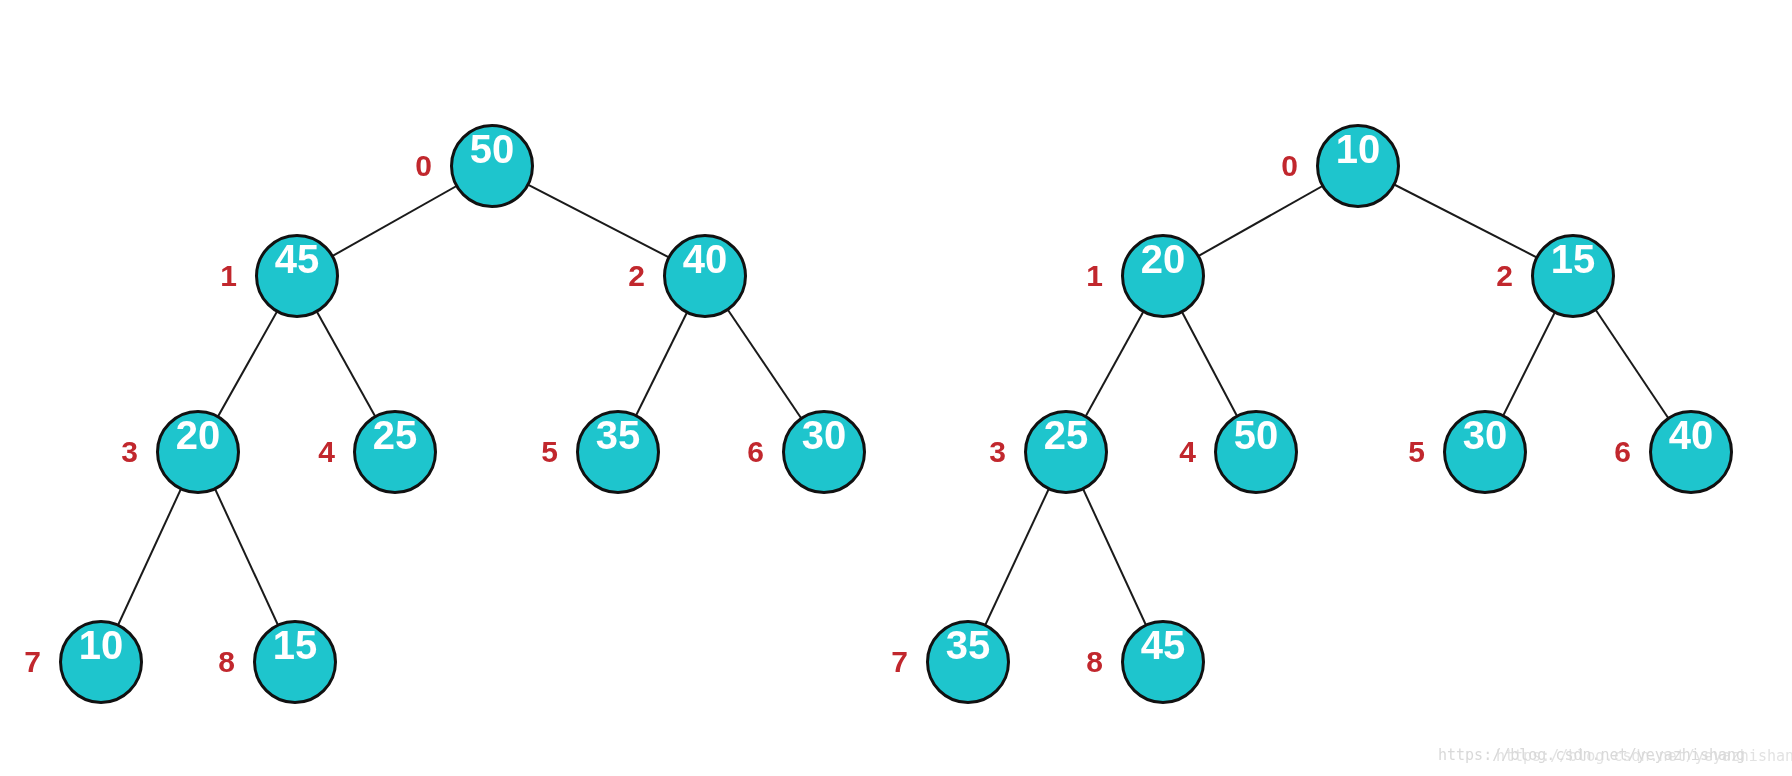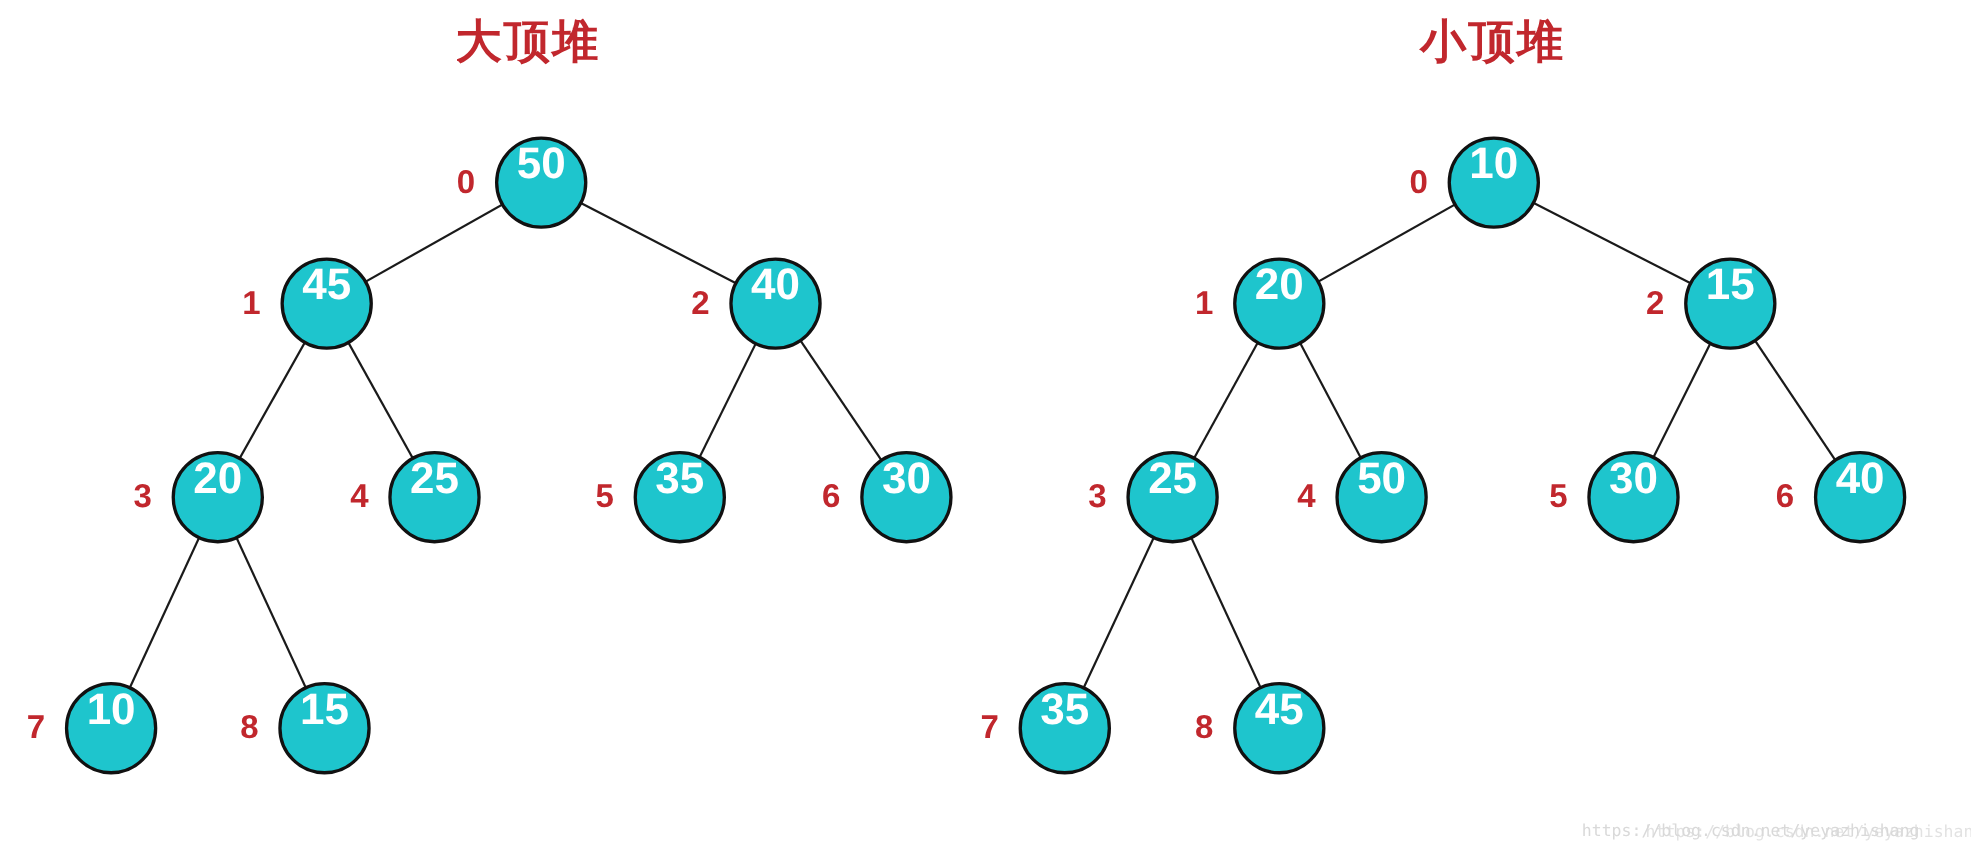--- a/index.html
+++ b/index.html
@@ -36,22 +36,20 @@
     position:absolute;left:1438px;top:744px;width:354px;height:30px;overflow:hidden;
     font-family:"DejaVu Sans Mono",monospace;font-size:15px;color:var(--wm);
   }
   .wm{position:absolute;top:2px;white-space:nowrap;}
   .wm-b{left:58px;top:3px;opacity:0.75;}
 </style>
 </head>
 <body>
 
 <div class="canvas">
-  <div class="title" id="title-0" style="left: 480px;">大顶堆</div>
-  <div class="title" id="title-1" style="left: 1357px;">小顶堆</div>
   <svg id="edges" xmlns="http://www.w3.org/2000/svg">
       <line x1="492" y1="166" x2="297" y2="276" stroke="#1a1a1a" stroke-width="2"></line>
       <line x1="492" y1="166" x2="705" y2="276" stroke="#1a1a1a" stroke-width="2"></line>
       <line x1="297" y1="276" x2="198" y2="452" stroke="#1a1a1a" stroke-width="2"></line>
       <line x1="297" y1="276" x2="395" y2="452" stroke="#1a1a1a" stroke-width="2"></line>
       <line x1="705" y1="276" x2="618" y2="452" stroke="#1a1a1a" stroke-width="2"></line>
       <line x1="705" y1="276" x2="824" y2="452" stroke="#1a1a1a" stroke-width="2"></line>
       <line x1="198" y1="452" x2="101" y2="662" stroke="#1a1a1a" stroke-width="2"></line>
       <line x1="198" y1="452" x2="295" y2="662" stroke="#1a1a1a" stroke-width="2"></line>
       <line x1="1358" y1="166" x2="1163" y2="276" stroke="#1a1a1a" stroke-width="2"></line>

